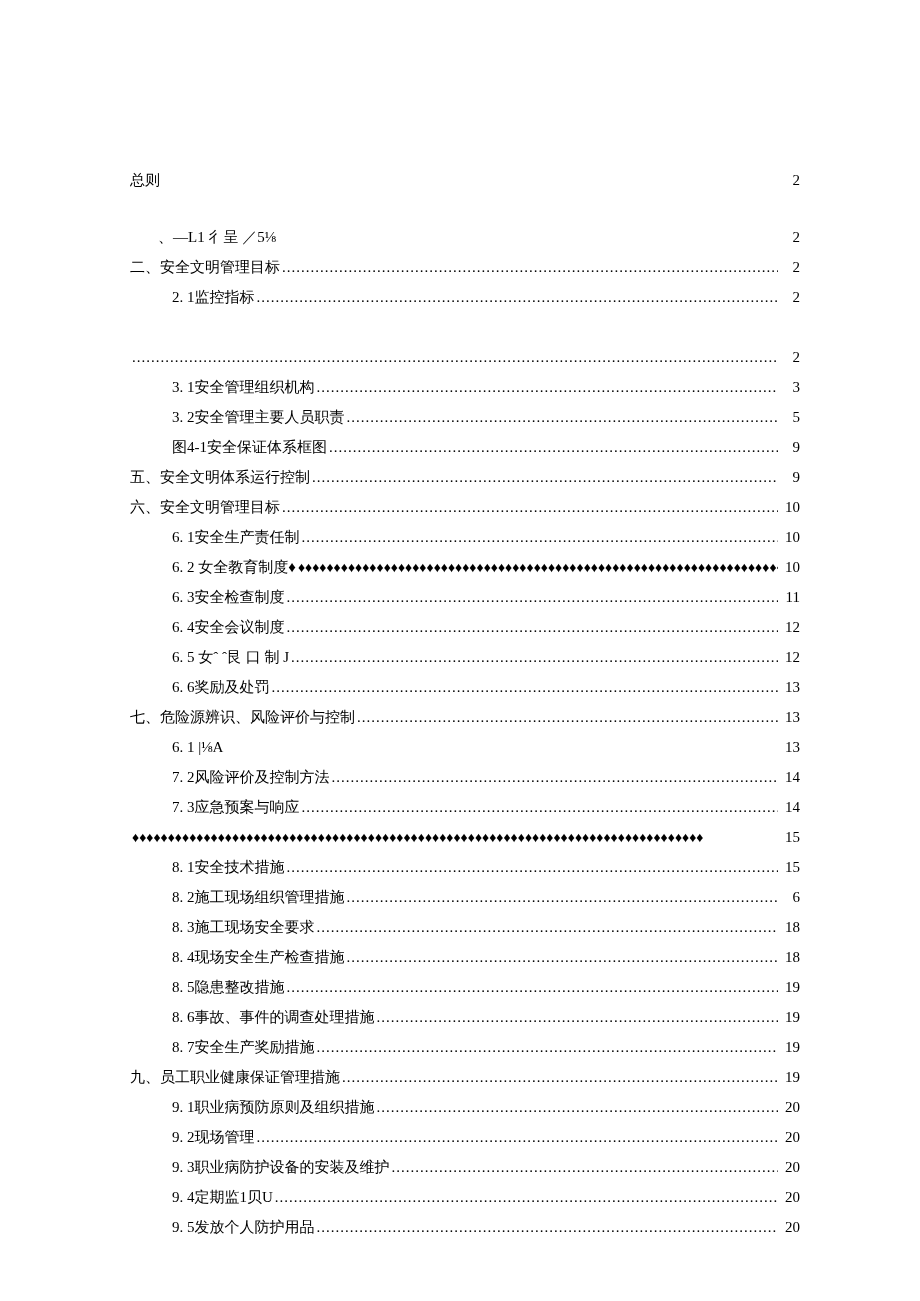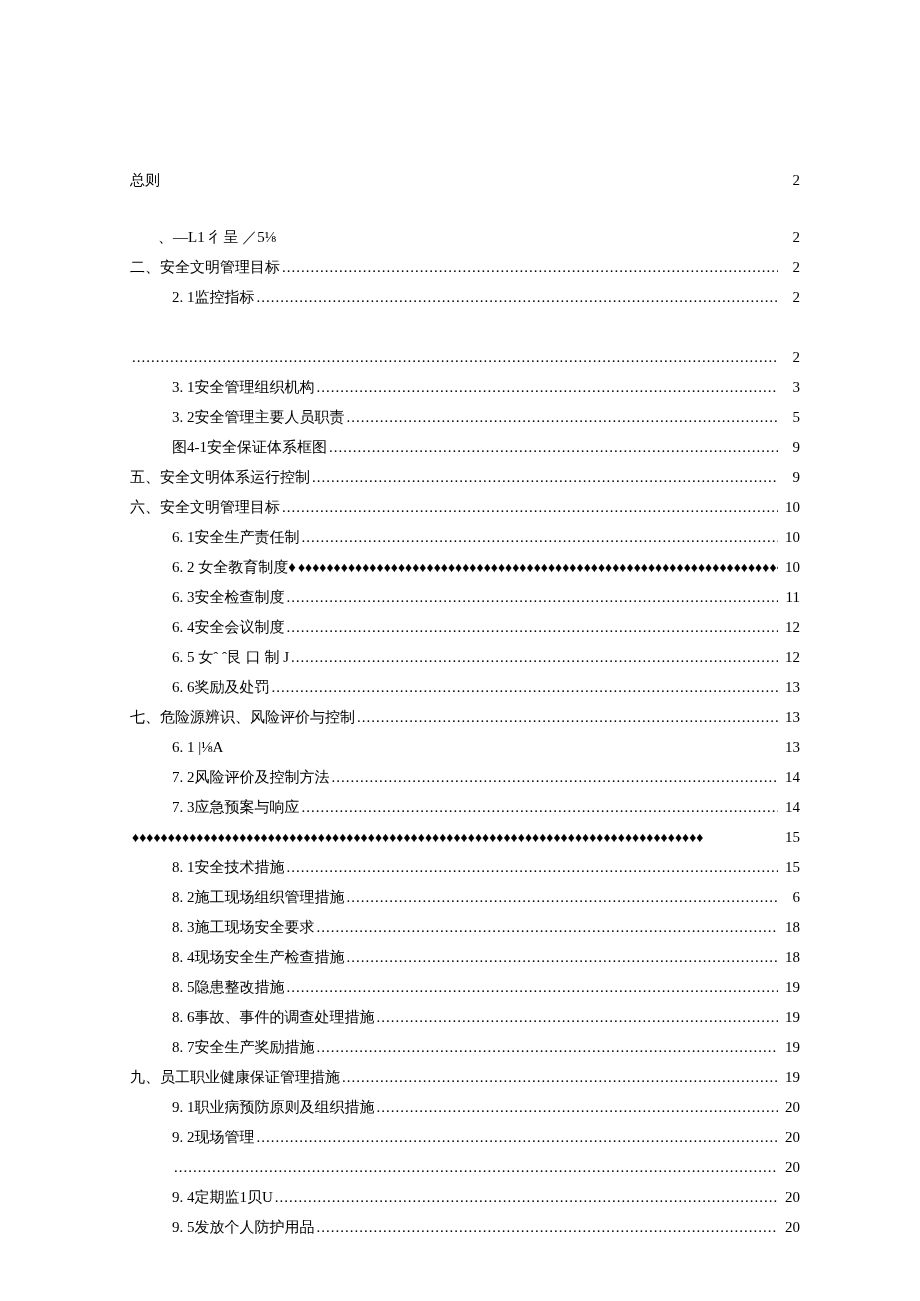--- a/index.html
+++ b/index.html
@@ -199,20 +199,21 @@
       <span class="toc-label">9. 1职业病预防原则及组织措施</span>
       <span class="toc-leader"></span>
       <span class="toc-page">20</span>
     </div>
     <div class="toc-line toc-indent-2">
       <span class="toc-label">9.  2现场管理</span>
       <span class="toc-leader"></span>
       <span class="toc-page">20</span>
     </div>
     <div class="toc-line toc-indent-2">
+      <span class="toc-label">9.  3职业病防护设备的安装及维护</span>
       <span class="toc-leader"></span>
       <span class="toc-page">20</span>
     </div>
     <div class="toc-line toc-indent-2">
       <span class="toc-label">9.  4定期监1贝U</span>
       <span class="toc-leader"></span>
       <span class="toc-page">20</span>
     </div>
     <div class="toc-line toc-indent-2">
       <span class="toc-label">9.  5发放个人防护用品</span>

